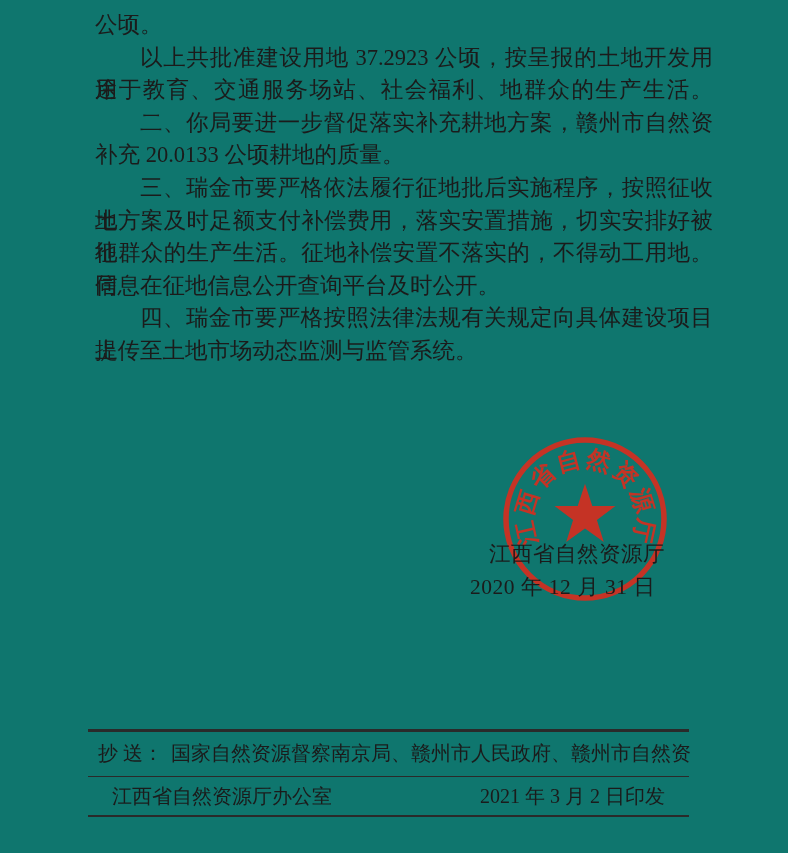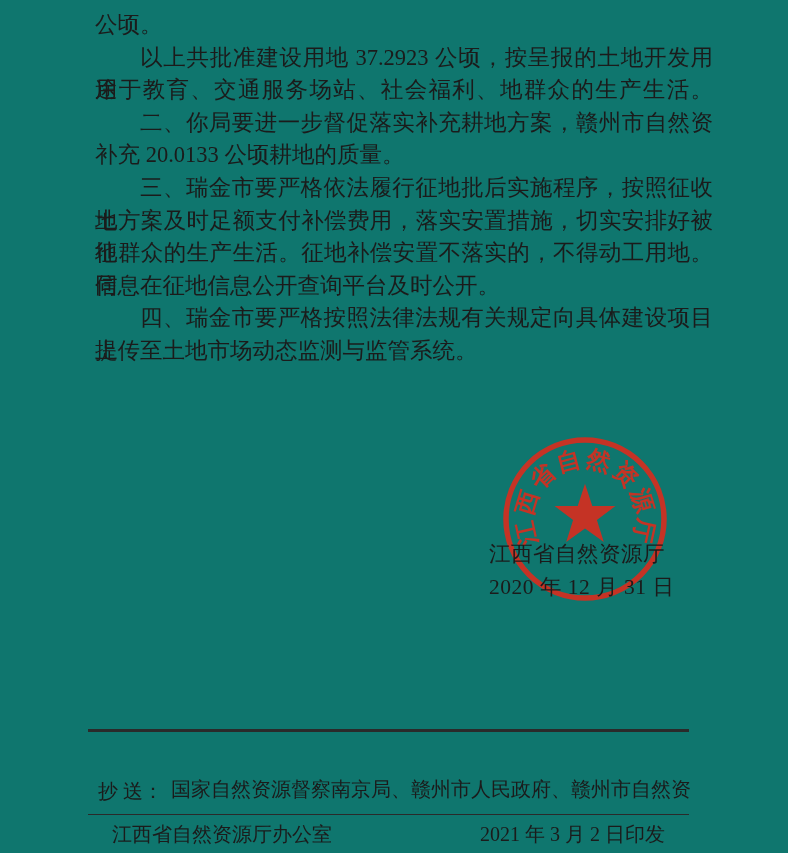--- a/index.html
+++ b/index.html
@@ -52,21 +52,21 @@
   .sig-name {
     position: absolute;
     left: 489px;
     top: 539px;
     font-size: 21.5px;
     letter-spacing: 0.5px;
     white-space: nowrap;
   }
   .sig-date {
     position: absolute;
-    left: 489px;
+    left: 470px;
     top: 572px;
     font-size: 21.5px;
     letter-spacing: 0.5px;
     white-space: nowrap;
   }
   
   .footer {
     position: absolute;
     left: 88px;
     top: 729px;
@@ -84,23 +84,22 @@
   .rule.bot   { height: 2.4px; }
   .cc-block {
     display: flex;
     align-items: flex-start;
     padding: 6px 0 6px 10px;
     line-height: 31.5px;
   }
   .cc-label {
     white-space: nowrap;
     margin-right: 8px;
-    margin-top: 38px;
   }
-  .cc-lines { flex: 1; margin-top: 36px; }
+  .cc-lines { flex: 1; }
   .cc-lines .cc-line { white-space: nowrap; }
   .issuer-row {
     display: flex;
     justify-content: space-between;
     align-items: center;
     height: 38px;
     padding-left: 24px;
     padding-right: 24px;
   }
   .issuer, .print-date { white-space: nowrap; }

